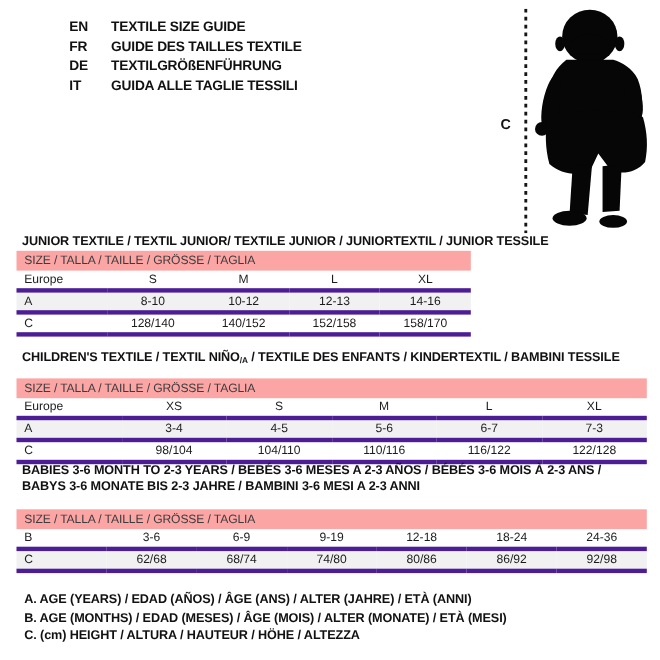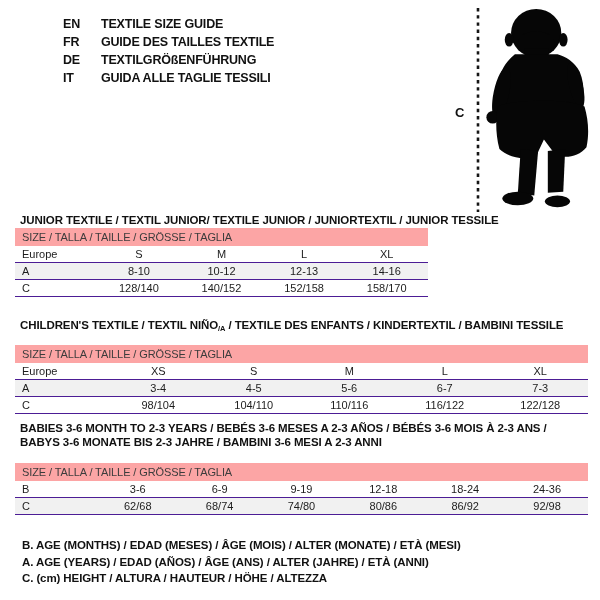--- a/index.html
+++ b/index.html
@@ -26,21 +26,21 @@
   .sect .h2gap2{margin-bottom:9px;}
   .sect .h2gap3{margin-bottom:14px;}
   .sub{font-size:7.5px;vertical-align:-2px;}
 
   table{border-collapse:collapse;table-layout:fixed;}
   .t-narrow{width:413px;}
   .t-wide{width:573px;}
   thead th{background:#fca5a5;height:18px;font-weight:400;font-size:11px;
            text-align:left;padding:0 0 0 7px;color:#3c3c3c;letter-spacing:-0.1px;}
   tbody td{height:16px;font-size:11px;padding:0;text-align:center;color:#1c1c1c;
-           border-bottom:1px solid #4c1d95;white-space:nowrap;}
+           border-bottom:4px solid #4c1d95;white-space:nowrap;}
   tbody td.lbl{text-align:left;padding-left:7px;}
   tbody tr:nth-child(even) td{background:#f1f1f1;}
   col.c-label{width:52px;}
 
   
   .footnotes{position:absolute;left:22px;top:537px;}
   .footnotes div{font-weight:700;font-size:11.5px;line-height:16.6px;
                  letter-spacing:-0.1px;white-space:nowrap;}
 </style>
 </head>
@@ -214,18 +214,18 @@
           <td>74/80</td>
           <td>80/86</td>
           <td>86/92</td>
           <td>92/98</td>
         </tr>
       </tbody>
     </table>
   </div>
 
   <div class="footnotes">
+    <div>A. AGE (YEARS) / EDAD (AÑOS) / ÂGE (ANS) / ALTER (JAHRE) / ETÀ (ANNI)</div>
     <div>B. AGE (MONTHS) / EDAD (MESES) / ÂGE (MOIS) / ALTER (MONATE) / ETÀ (MESI)</div>
-    <div>A. AGE (YEARS) / EDAD (AÑOS) / ÂGE (ANS) / ALTER (JAHRE) / ETÀ (ANNI)</div>
     <div>C. (cm) HEIGHT / ALTURA / HAUTEUR / HÖHE / ALTEZZA</div>
   </div>
 
 </div>
 
 </body></html>

